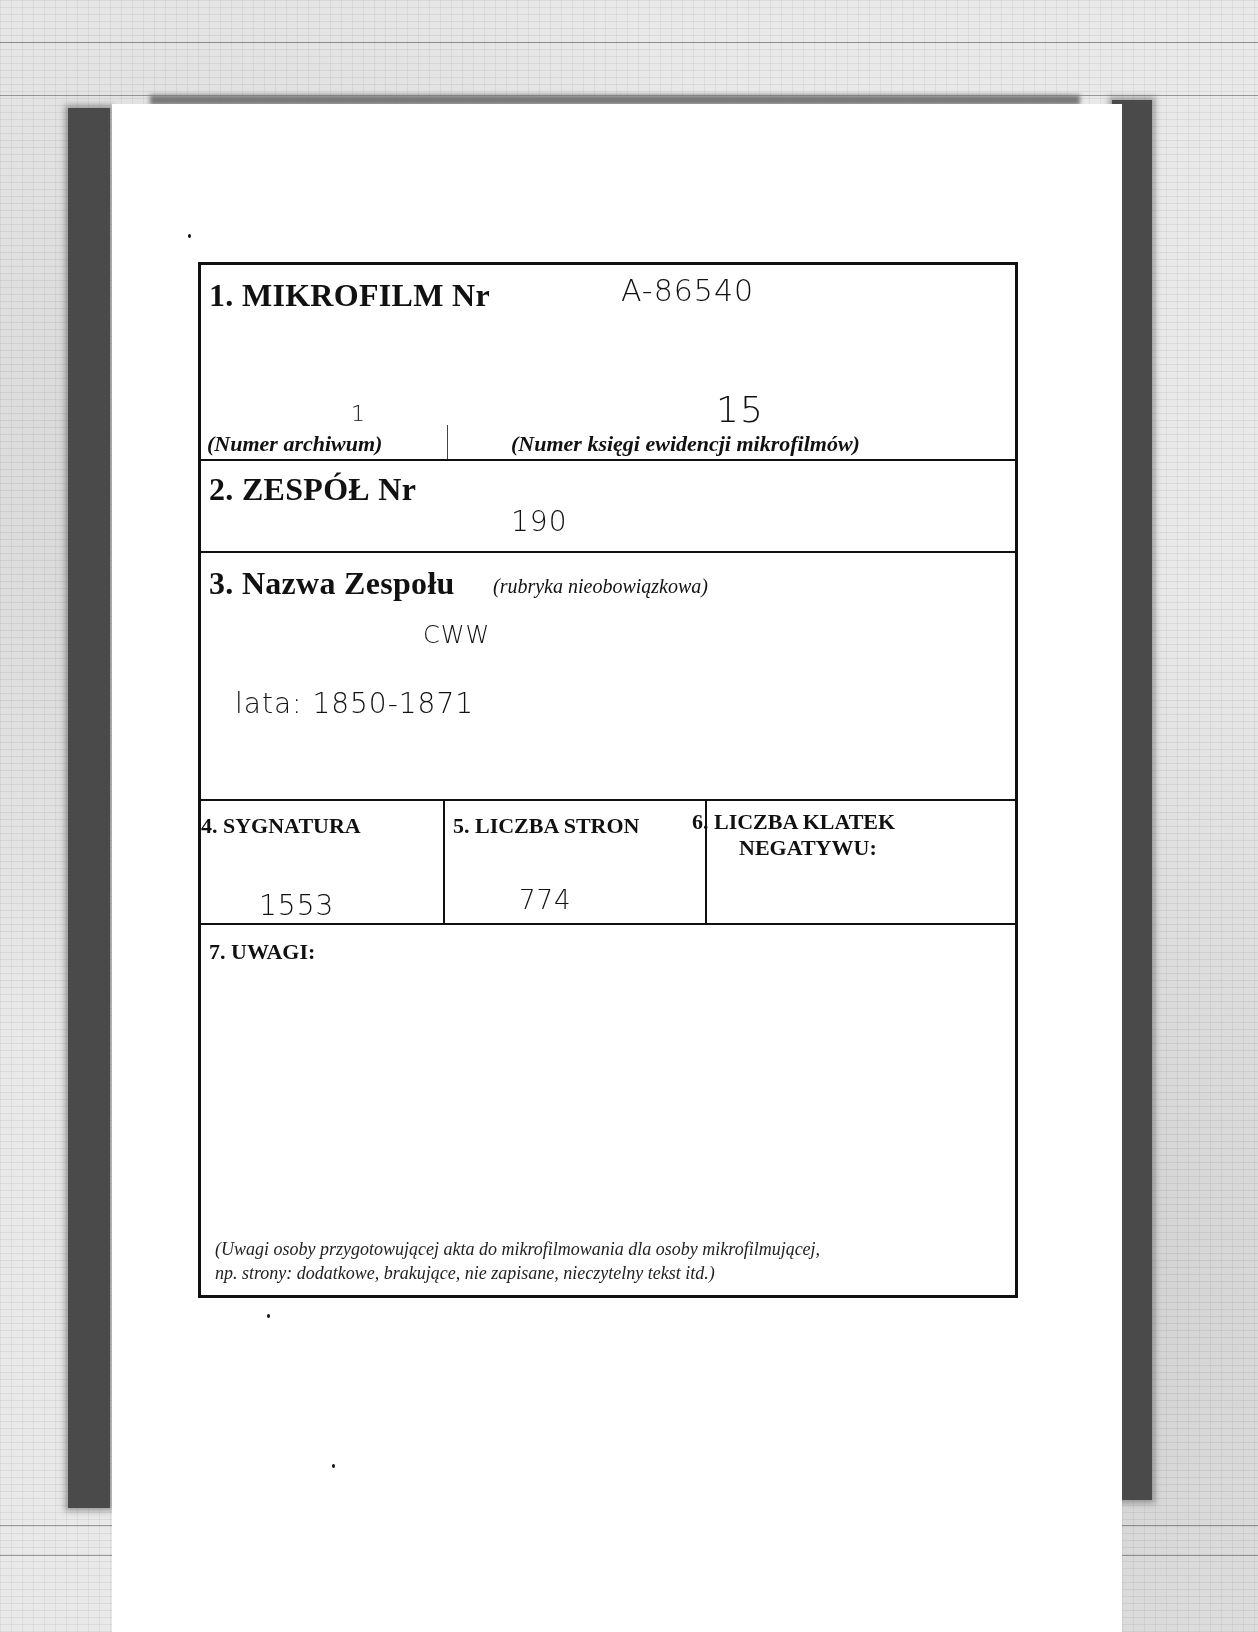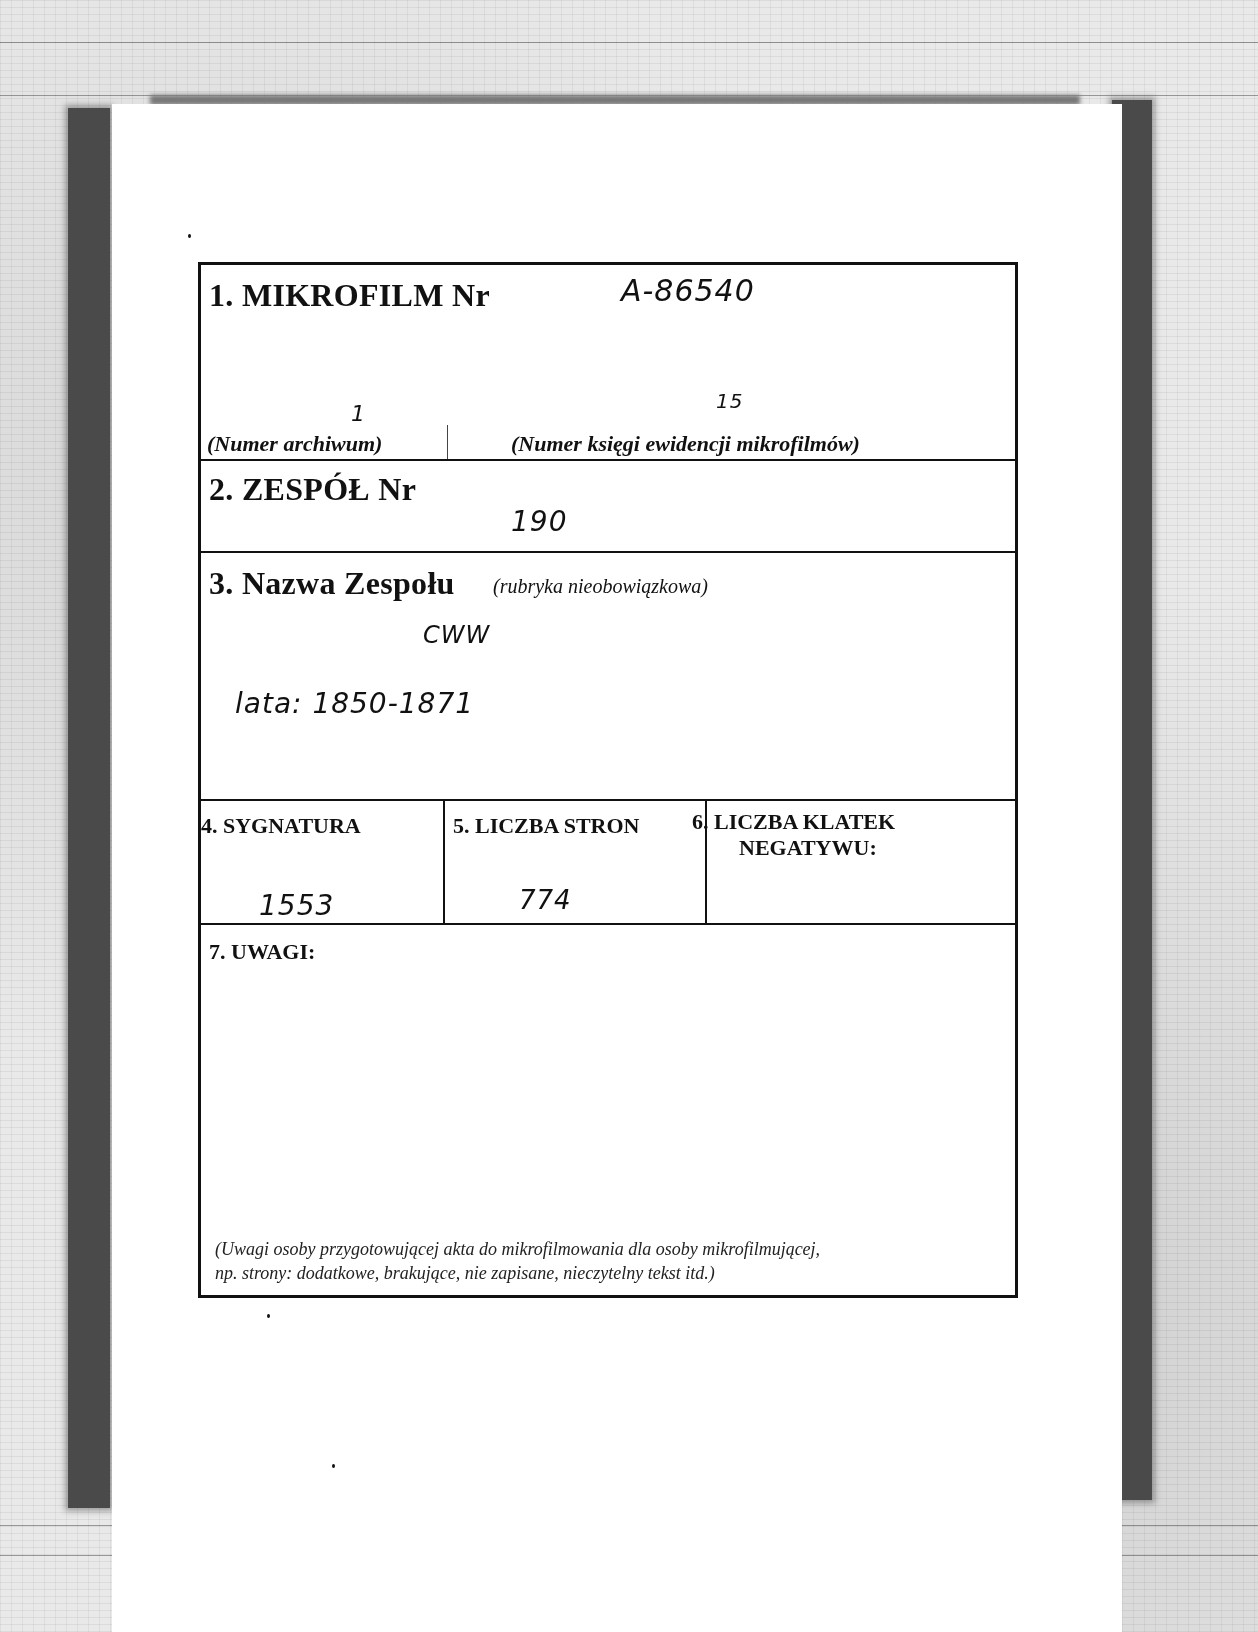--- a/index.html
+++ b/index.html
@@ -35,21 +35,21 @@
     .row.s2 { top: 196px; height: 92px; }
     .row.s3 { top: 288px; height: 248px; }
     .row.s4 { top: 536px; height: 124px; }
     .row.s7 { top: 660px; bottom: 0; border-bottom: none; }
 
     .lbl-big { position: absolute; font-weight: bold; font-size: 32px; letter-spacing: 0.3px; }
     .lbl-med { position: absolute; font-weight: bold; font-size: 22px; }
     .lbl-ital { position: absolute; font-style: italic; font-size: 20px; }
     .lbl-ital-bold { position: absolute; font-style: italic; font-weight: bold; font-size: 22px; }
     .hand {
-      position: absolute; font-family: "DejaVu Sans", sans-serif; font-style: italic;
+      position: absolute; font-family: "DejaVu Sans", sans-serif; 
       font-weight: 300; color: #111; letter-spacing: 1px;
     }
     .vdiv { position: absolute; top: 0; bottom: 0; width: 0; border-left: 2px solid #111; }
     .tick { position: absolute; width: 0; border-left: 1px solid #444; }
     .note { position: absolute; font-style: italic; font-size: 18px; line-height: 24px; color: #222; }
   </style>
 </head>
 <body>
 
 <div class="scan-line" style="top:42px"></div>
@@ -69,21 +69,21 @@
   <div class="dot" style="left:76px; top:130px"></div>
   <div class="dot" style="left:155px; top:1210px"></div>
   <div class="dot" style="left:220px; top:1360px"></div>
 
   <div class="form">
 
     <div class="row s1">
       <div class="lbl-big" style="left:8px; top:12px">1. MIKROFILM  Nr</div>
       <div class="hand" style="left:420px; top:8px; font-size:30px">A-86540</div>
       <div class="hand" style="left:150px; top:136px; font-size:22px">1</div>
-      <div class="hand" style="left:515px; top:124px; font-size:20px">15</div>
+      <div class="hand" style="left:515px; top:124px; font-size:36px">15</div>
       <div class="lbl-ital-bold" style="left:6px; top:166px">(Numer archiwum)</div>
       <div class="tick" style="left:246px; top:160px; height:34px"></div>
       <div class="lbl-ital-bold" style="left:310px; top:166px">(Numer księgi ewidencji mikrofilmów)</div>
     </div>
 
     <div class="row s2">
       <div class="lbl-big" style="left:8px; top:10px">2. ZESPÓŁ  Nr</div>
       <div class="hand" style="left:310px; top:44px; font-size:28px">190</div>
     </div>
 

